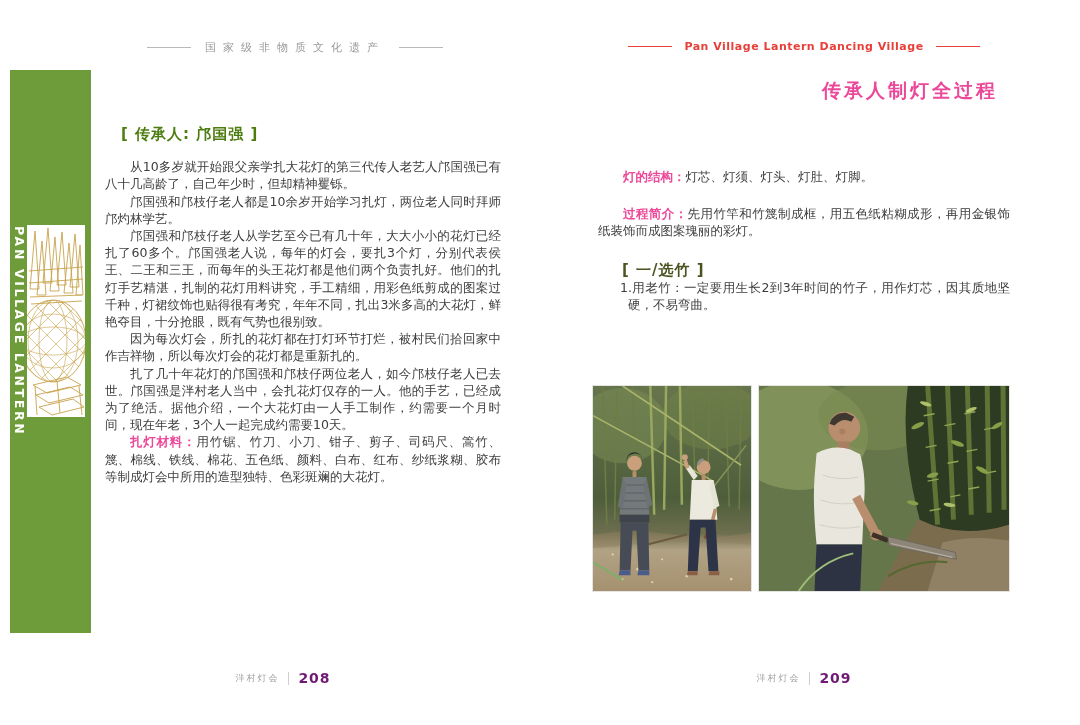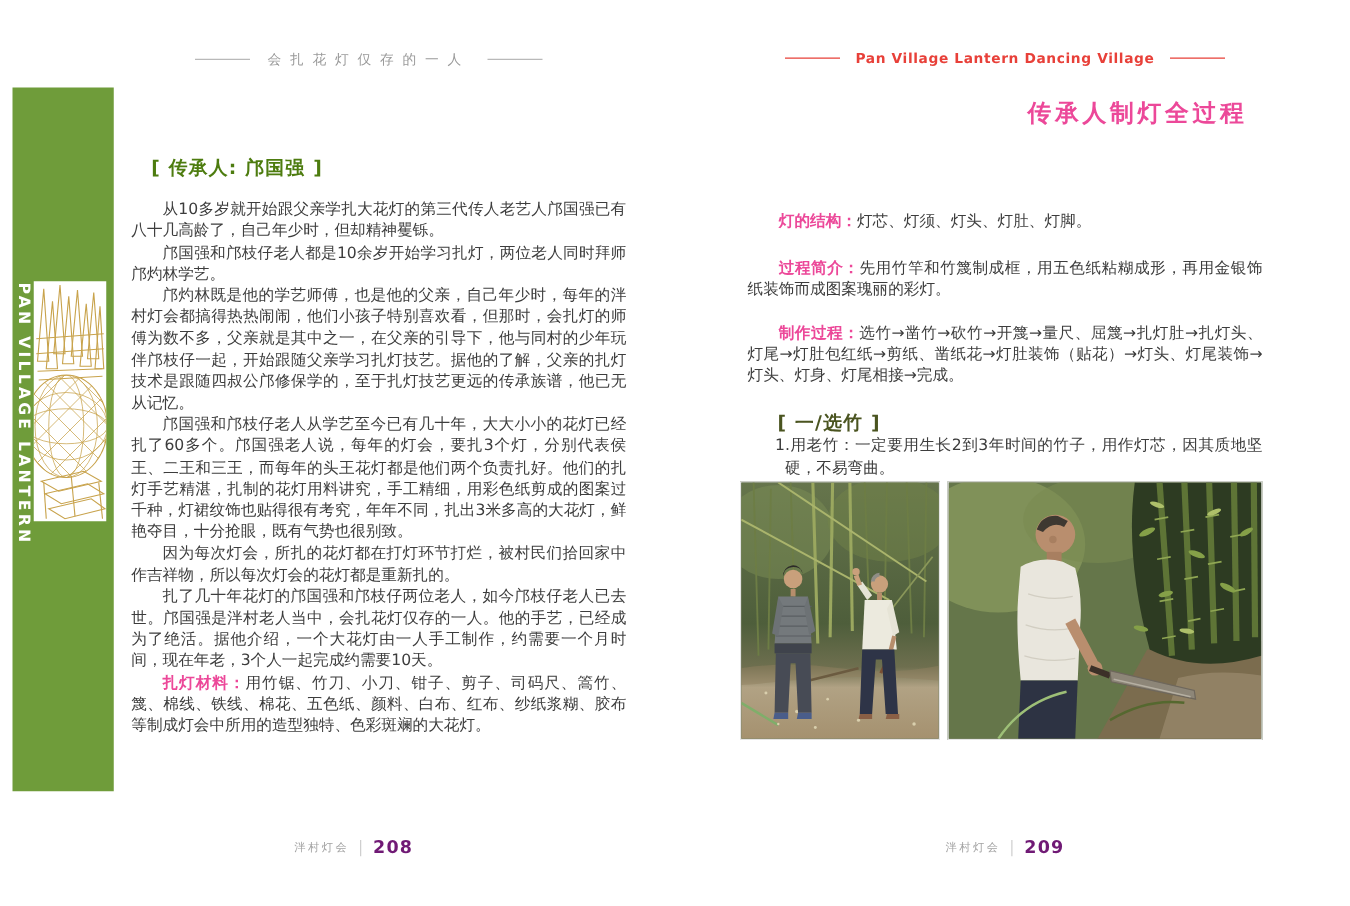--- a/index.html
+++ b/index.html
@@ -55,21 +55,21 @@
   .footer.right { left:598px; width:412px; }
   .f-label { font-size:9px; color:#a3a3a3; letter-spacing:2px; }
   .f-div { width:1px; height:13px; background:#cfcfcf; margin:0 9px; }
   .f-page { font-size:14px; font-weight:bold; color:#701a75; letter-spacing:1px; }
 </style>
 </head>
 <body>
 
 <div class="running-head left">
   <span class="rule"></span>
-  <span>会扎花灯仅存的一人</span>
+  <span>国家级非物质文化遗产</span>
   <span class="rule"></span>
 </div>
 
 <div class="sidebar">
   <div class="sidebar-title">PAN VILLAGE LANTERN</div>
   <div class="lantern-box">
     <svg viewBox="0 0 58 192">
       <defs>
         <clipPath id="ballClip">
             <ellipse cx="26" cy="116" rx="33" ry="41"></ellipse>
@@ -122,21 +122,20 @@
         <line x1="30" y1="156" x2="33" y2="188"></line>
       </g>
     </svg>
   </div>
 </div>
 
 <div class="left-col">
   <div class="sec-heading">[ 传承人: 邝国强 ]</div>
   <p>从10多岁就开始跟父亲学扎大花灯的第三代传人老艺人邝国强已有八十几高龄了，自己年少时，但却精神矍铄。</p>
   <p>邝国强和邝枝仔老人都是10余岁开始学习扎灯，两位老人同时拜师邝灼林学艺。</p>
-  <p>邝灼林既是他的学艺师傅，也是他的父亲，自己年少时，每年的泮村灯会都搞得热热闹闹，他们小孩子特别喜欢看，但那时，会扎灯的师傅为数不多，父亲就是其中之一，在父亲的引导下，他与同村的少年玩伴邝枝仔一起，开始跟随父亲学习扎灯技艺。据他的了解，父亲的扎灯技术是跟随四叔公邝修保学的，至于扎灯技艺更远的传承族谱，他已无从记忆。</p>
   <p>邝国强和邝枝仔老人从学艺至今已有几十年，大大小小的花灯已经扎了60多个。邝国强老人说，每年的灯会，要扎3个灯，分别代表侯王、二王和三王，而每年的头王花灯都是他们两个负责扎好。他们的扎灯手艺精湛，扎制的花灯用料讲究，手工精细，用彩色纸剪成的图案过千种，灯裙纹饰也贴得很有考究，年年不同，扎出3米多高的大花灯，鲜艳夺目，十分抢眼，既有气势也很别致。</p>
   <p>因为每次灯会，所扎的花灯都在打灯环节打烂，被村民们拾回家中作吉祥物，所以每次灯会的花灯都是重新扎的。</p>
   <p>扎了几十年花灯的邝国强和邝枝仔两位老人，如今邝枝仔老人已去世。邝国强是泮村老人当中，会扎花灯仅存的一人。他的手艺，已经成为了绝活。据他介绍，一个大花灯由一人手工制作，约需要一个月时间，现在年老，3个人一起完成约需要10天。</p>
   <p class="materials"><span class="green-label">扎灯材料：</span><span>用竹锯、竹刀、小刀、钳子、剪子、司码尺、篙竹、篾、棉线、铁线、棉花、五色纸、颜料、白布、红布、纱纸浆糊、胶布等制成灯会中所用的造型独特、色彩斑斓的大花灯。</span></p>
 </div>
 
 <div class="footer left">
   <span class="f-label">泮村灯会</span>
   <span class="f-div"></span>
   <span class="f-page">208</span>
@@ -146,21 +145,20 @@
   <span class="rule"></span>
   <span>Pan Village Lantern Dancing Village</span>
   <span class="rule"></span>
 </div>
 
 <div class="page-title">传承人制灯全过程</div>
 
 <div class="right-col">
   <p class="s1"><span class="green-label">灯的结构：</span><span>灯芯、灯须、灯头、灯肚、灯脚。</span></p>
   <p class="s2"><span class="green-label">过程简介：</span><span>先用竹竿和竹篾制成框，用五色纸粘糊成形，再用金银饰纸装饰而成图案瑰丽的彩灯。</span></p>
-  <p><span class="green-label">制作过程：</span><span>选竹→凿竹→砍竹→开篾→量尺、屈篾→扎灯肚→扎灯头、灯尾→灯肚包红纸→剪纸、凿纸花→灯肚装饰（贴花）→灯头、灯尾装饰→灯头、灯身、灯尾相接→完成。</span></p>
   <div class="step-heading">[ 一/选竹 ]</div>
   <p class="step-text">1.用老竹：一定要用生长2到3年时间的竹子，用作灯芯，因其质地坚硬，不易弯曲。</p>
 </div>
 
 <div class="photos">
   <div class="photo one">
     <svg viewBox="0 0 160 207" preserveAspectRatio="none">
       <defs>
         <linearGradient id="p1bg" x1="0" y1="0" x2="0" y2="1">
           <stop offset="0" stop-color="#66754c"></stop>

